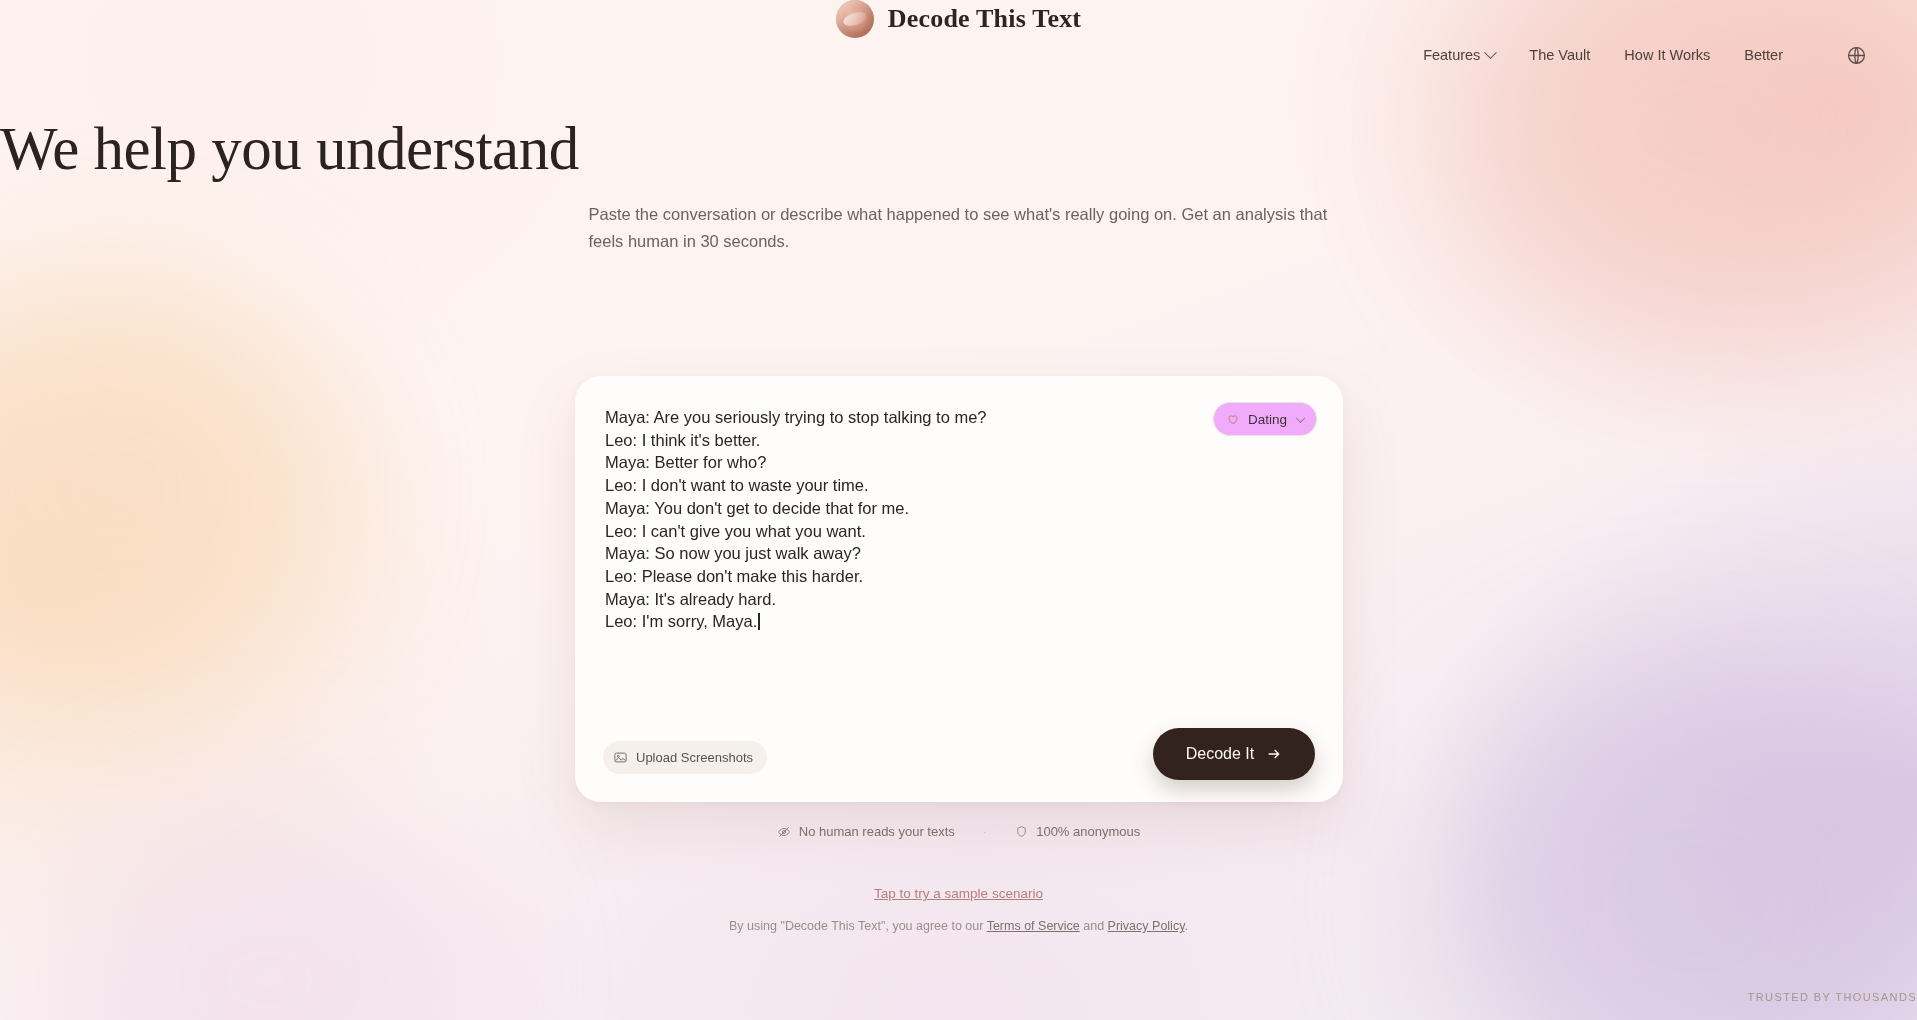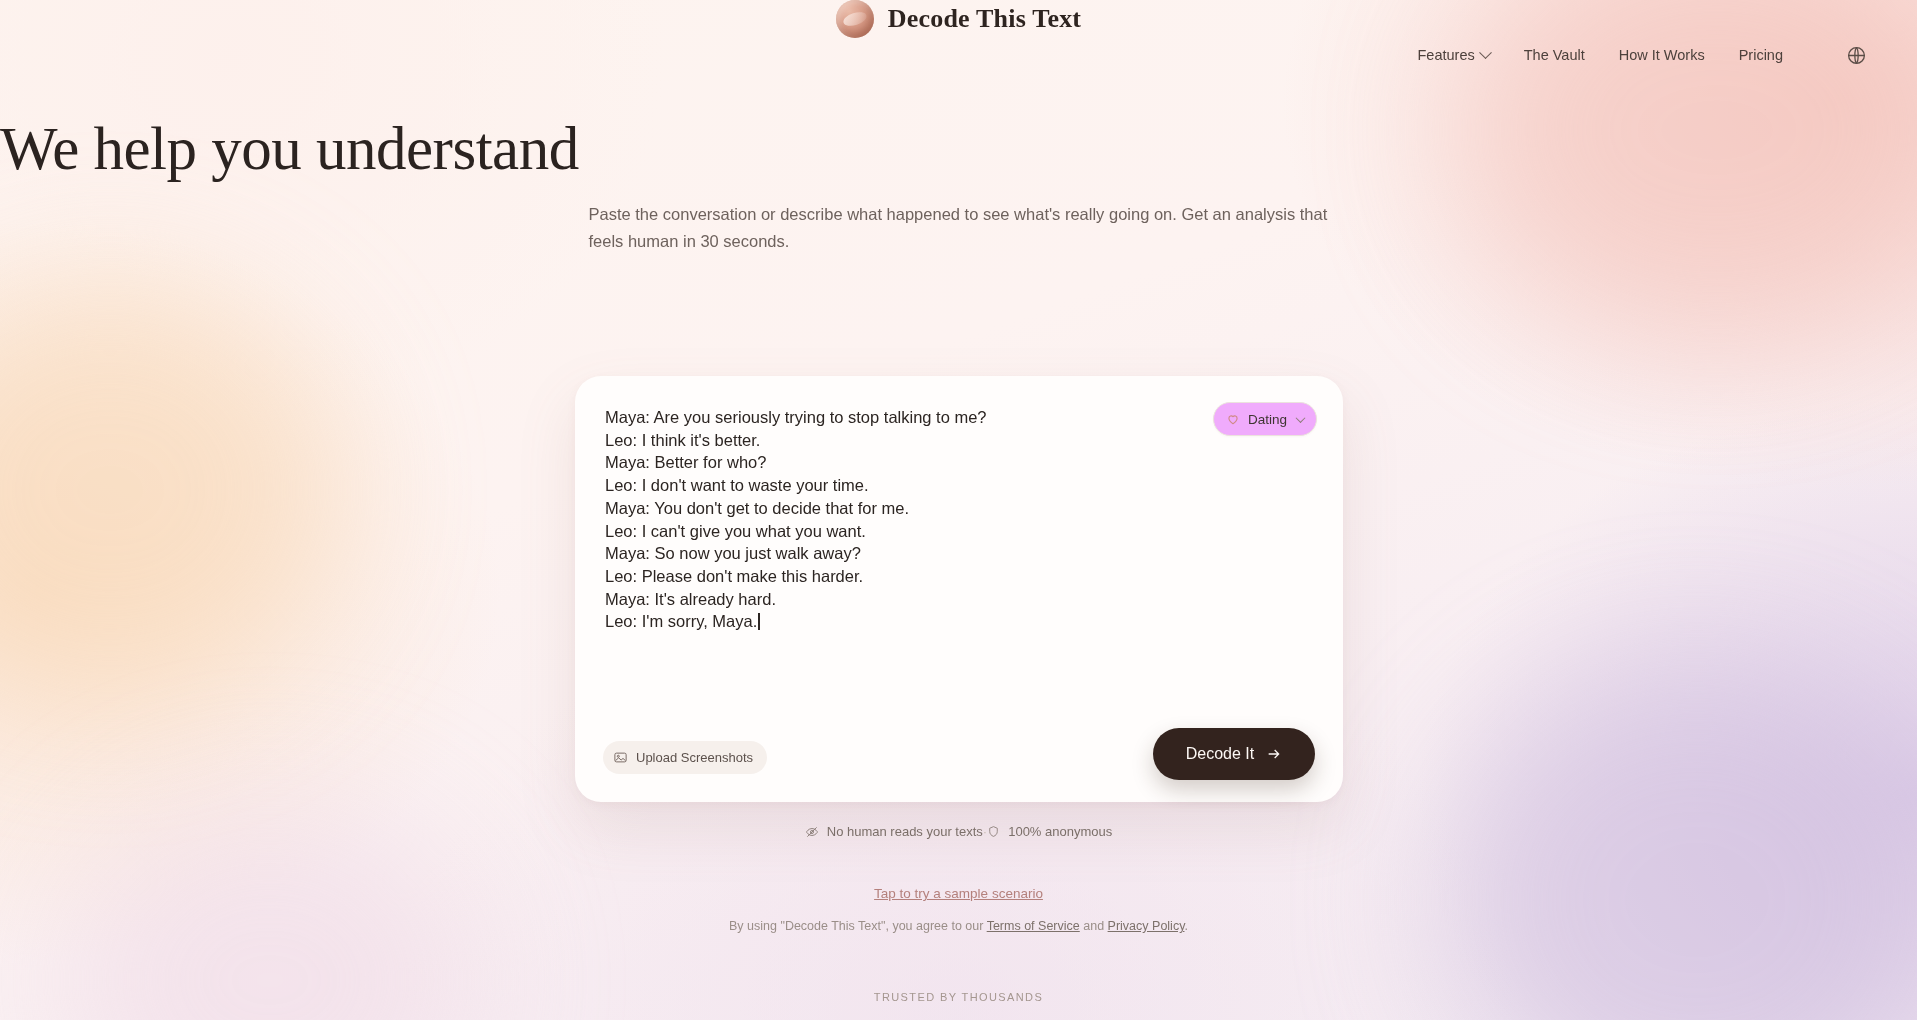--- a/index.html
+++ b/index.html
@@ -204,21 +204,21 @@
     font-size: 16px;
     font-family: "Liberation Sans", sans-serif;
     cursor: pointer;
     box-shadow: 0 10px 22px rgba(60,35,25,0.22);
   }
 
   
   .assurance {
     position: absolute;
     top: 824px; left: 0; right: 0;
-    display: flex; align-items: center; justify-content: center; 
+    display: flex; align-items: center; justify-content: center; gap: 28px;
     font-size: 13px;
     color: #7b6f69;
   }
   .assurance .item { display: flex; align-items: center; gap: 8px; }
   .assurance .dot-sep { color: #c9bdb7; }
 
   .sample-link {
     position: absolute;
     top: 886px; left: 0; right: 0;
     text-align: center;
@@ -231,21 +231,21 @@
     position: absolute;
     top: 919px; left: 0; right: 0;
     text-align: center;
     font-size: 12.5px;
     color: #9a8e88;
   }
   .legal a { color: #7d716b; text-decoration: underline; cursor: pointer; }
   .trusted {
     position: absolute;
     top: 991px; left: 0; right: 0;
-    text-align: center;
+    text-align: right;
     font-size: 11px;
     letter-spacing: 1.4px;
     color: #a4968f;
   }
   .icon { display: inline-flex; align-items: center; justify-content: center; }
 </style>
 </head>
 <body>
 
 <div class="bg">
@@ -267,21 +267,21 @@
         <span>Features</span>
         <span class="chev"></span>
       </div>
       <div class="link">
         <span>The Vault</span>
       </div>
       <div class="link">
         <span>How It Works</span>
       </div>
       <div class="link">
-        <span>Pricing</span>
+        <span>Better</span>
       </div>
       <div class="globe-btn">
         <svg width="21" height="21" viewBox="0 0 24 24" fill="none" stroke="#5b4d47" stroke-width="1.5">
           <circle cx="12" cy="12" r="9"></circle>
           <path d="M3 12h18M12 3c2.5 2.8 2.5 15.2 0 18M12 3c-2.5 2.8-2.5 15.2 0 18"></path>
         </svg>
       </div>
     </nav>
   </header>
 

